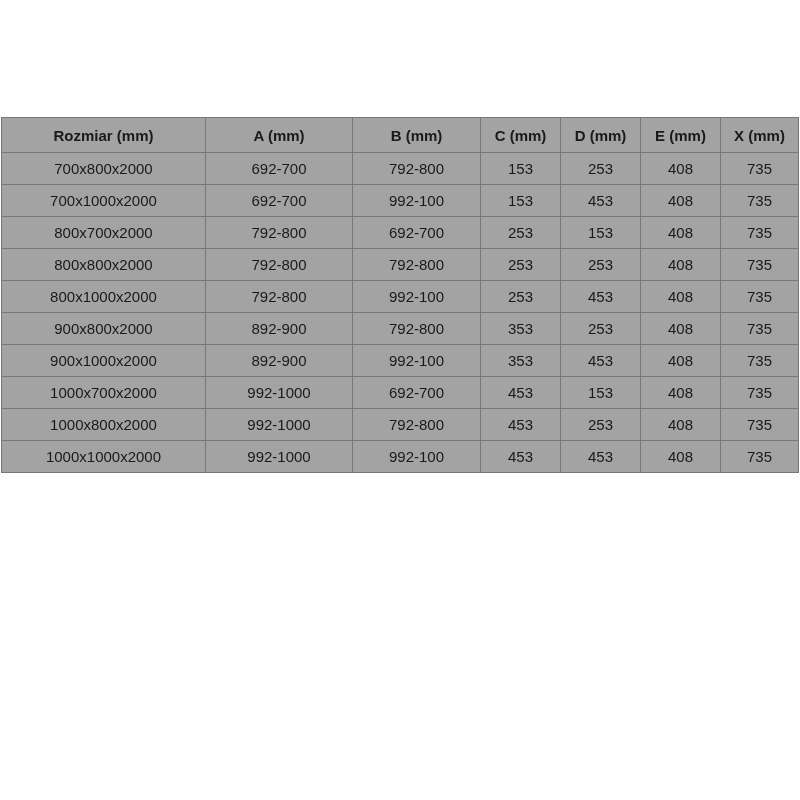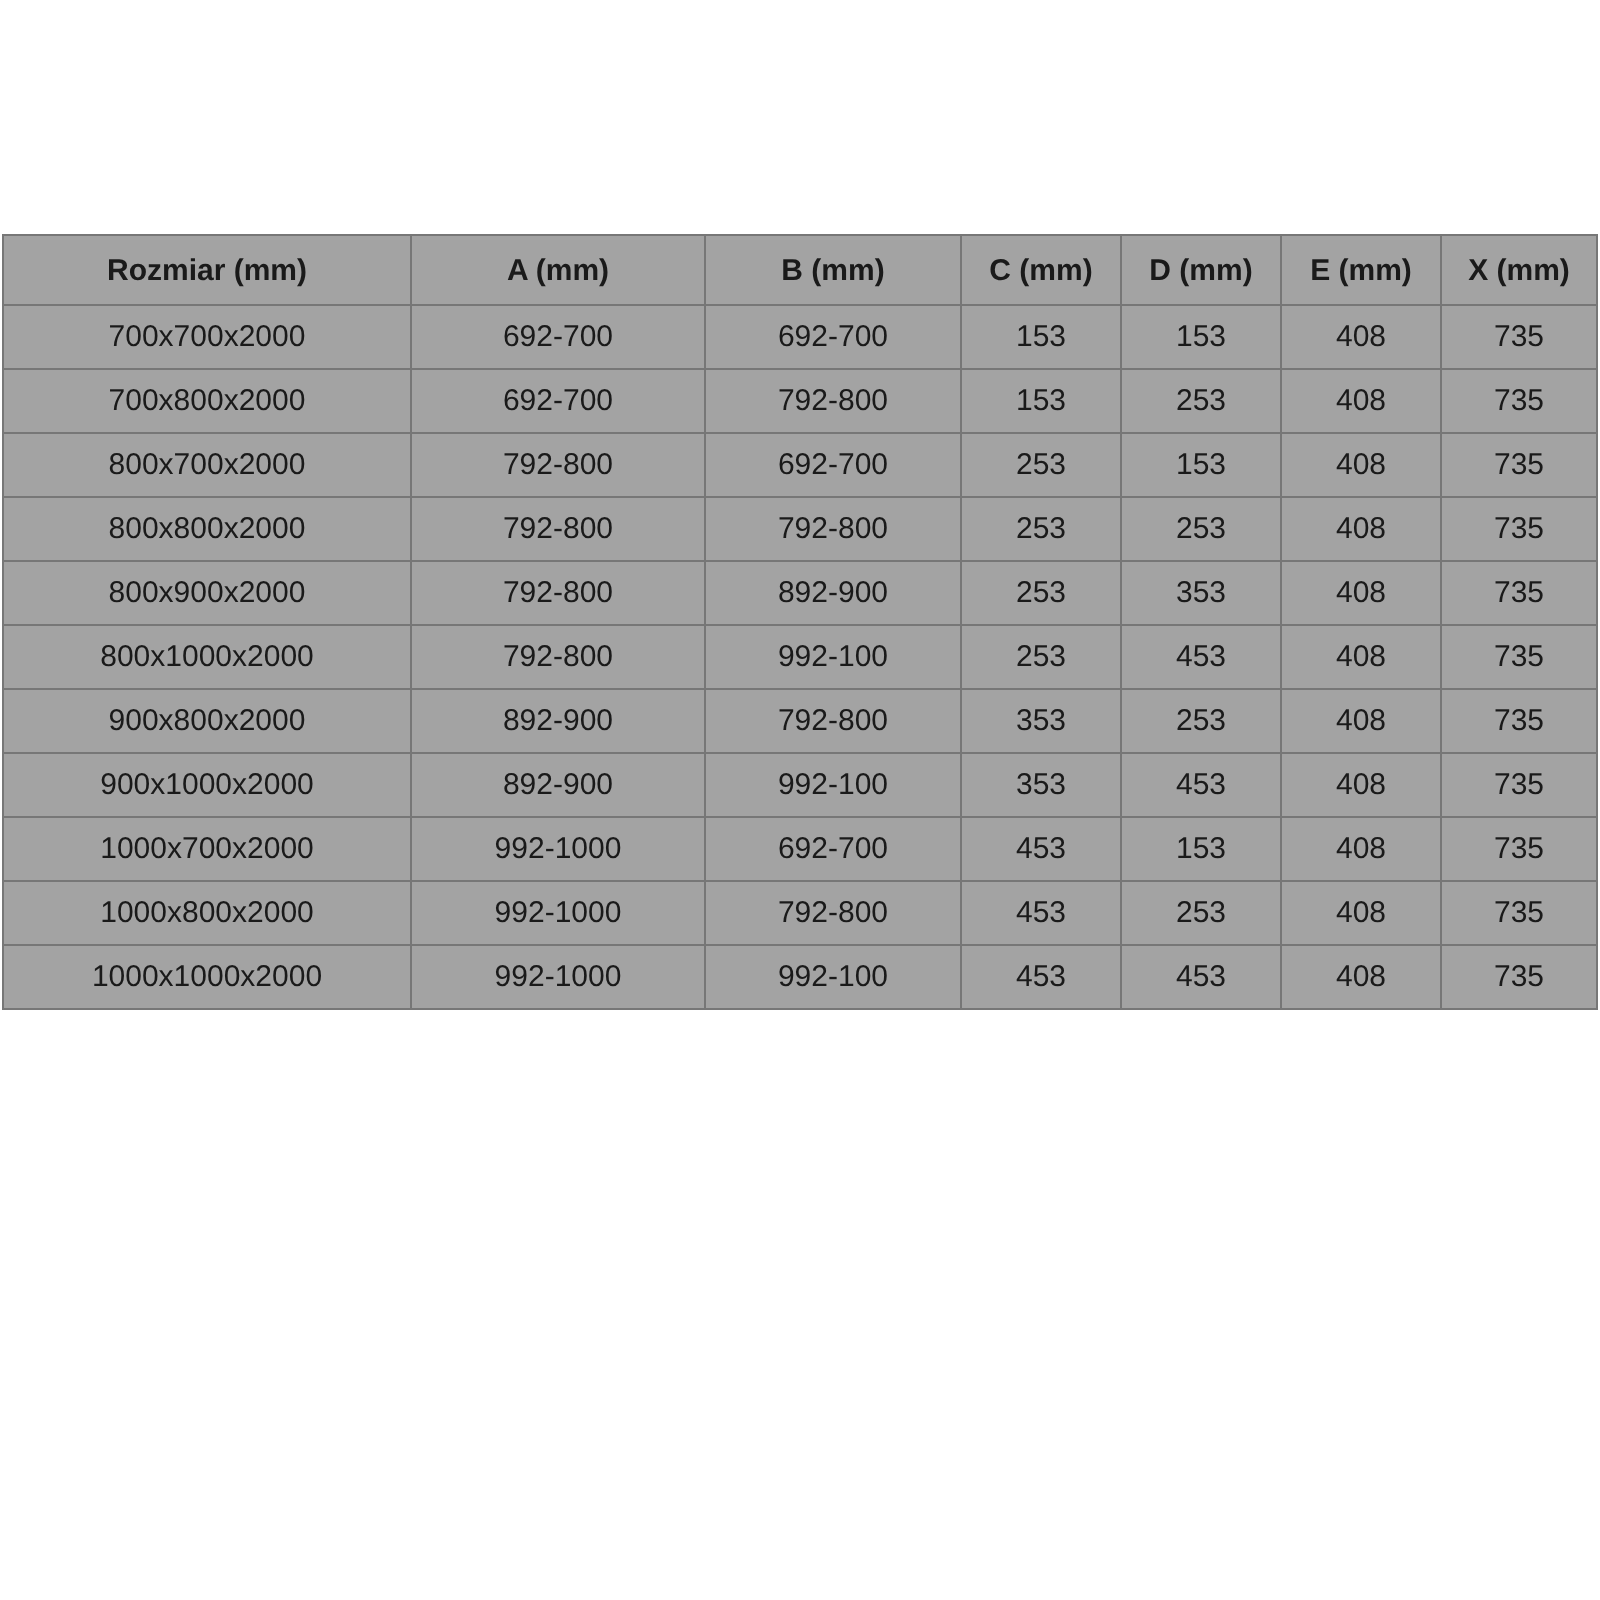--- a/index.html
+++ b/index.html
@@ -74,61 +74,52 @@
           <th>A (mm)</th>
           <th>B (mm)</th>
           <th>C (mm)</th>
           <th>D (mm)</th>
           <th>E (mm)</th>
           <th>X (mm)</th>
         </tr>
     </thead>
     <tbody id="table-body">
         <tr>
-          <td>700x700x2000</td>
-          <td>692-700</td>
-          <td>692-700</td>
-          <td>153</td>
-          <td>153</td>
-          <td>408</td>
-          <td>735</td>
-        </tr>
-        <tr>
           <td>700x800x2000</td>
           <td>692-700</td>
           <td>792-800</td>
           <td>153</td>
           <td>253</td>
+          <td>408</td>
+          <td>735</td>
+        </tr>
+        <tr>
+          <td>700x1000x2000</td>
+          <td>692-700</td>
+          <td>992-100</td>
+          <td>153</td>
+          <td>453</td>
           <td>408</td>
           <td>735</td>
         </tr>
         <tr>
           <td>800x700x2000</td>
           <td>792-800</td>
           <td>692-700</td>
           <td>253</td>
           <td>153</td>
           <td>408</td>
           <td>735</td>
         </tr>
         <tr>
           <td>800x800x2000</td>
           <td>792-800</td>
           <td>792-800</td>
           <td>253</td>
           <td>253</td>
-          <td>408</td>
-          <td>735</td>
-        </tr>
-        <tr>
-          <td>800x900x2000</td>
-          <td>792-800</td>
-          <td>892-900</td>
-          <td>253</td>
-          <td>353</td>
           <td>408</td>
           <td>735</td>
         </tr>
         <tr>
           <td>800x1000x2000</td>
           <td>792-800</td>
           <td>992-100</td>
           <td>253</td>
           <td>453</td>
           <td>408</td>

